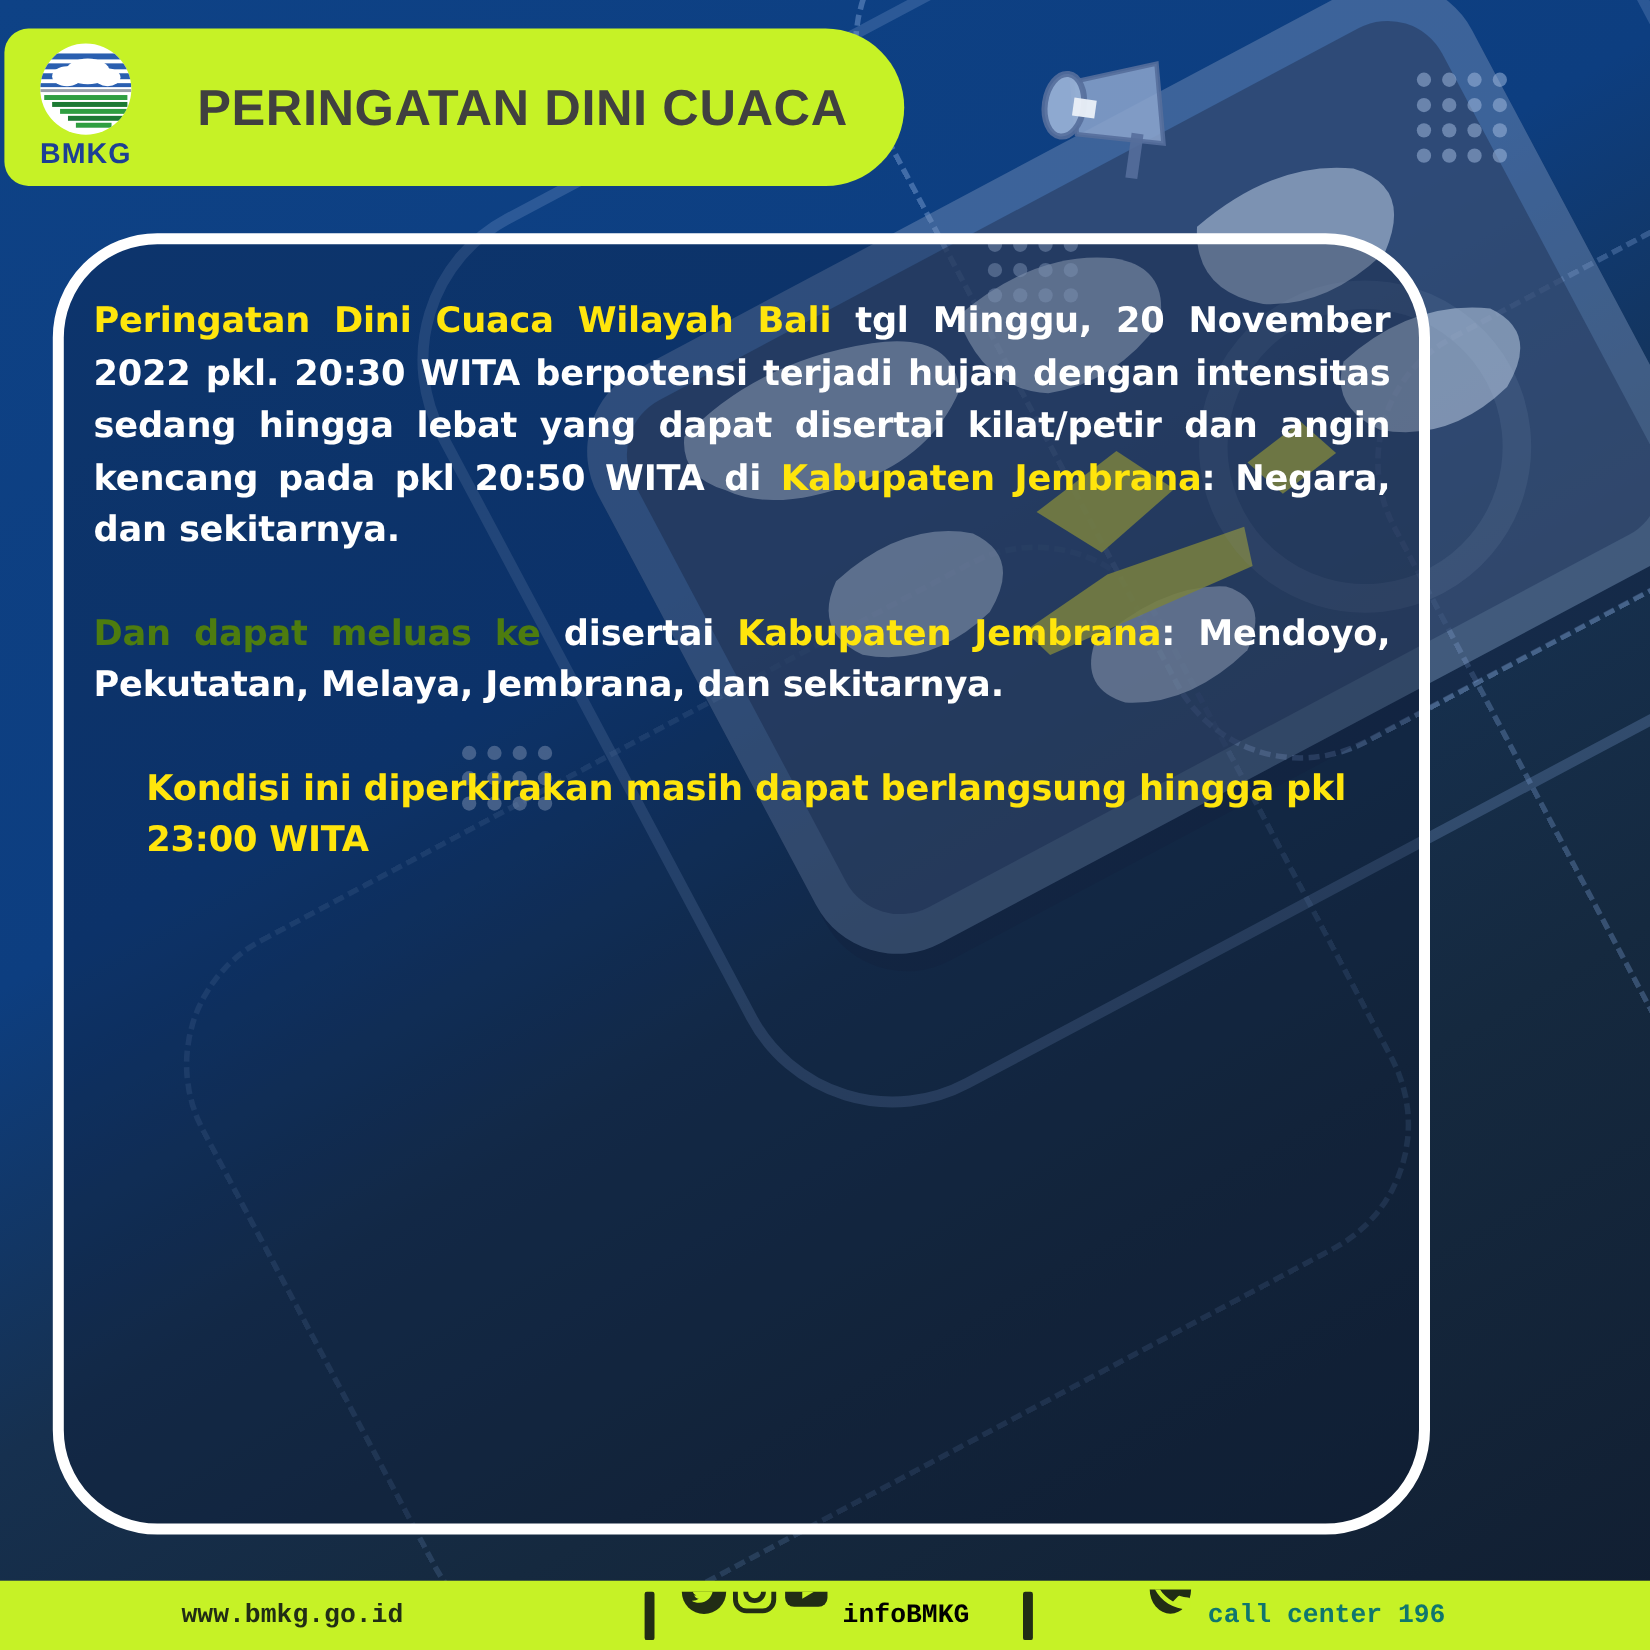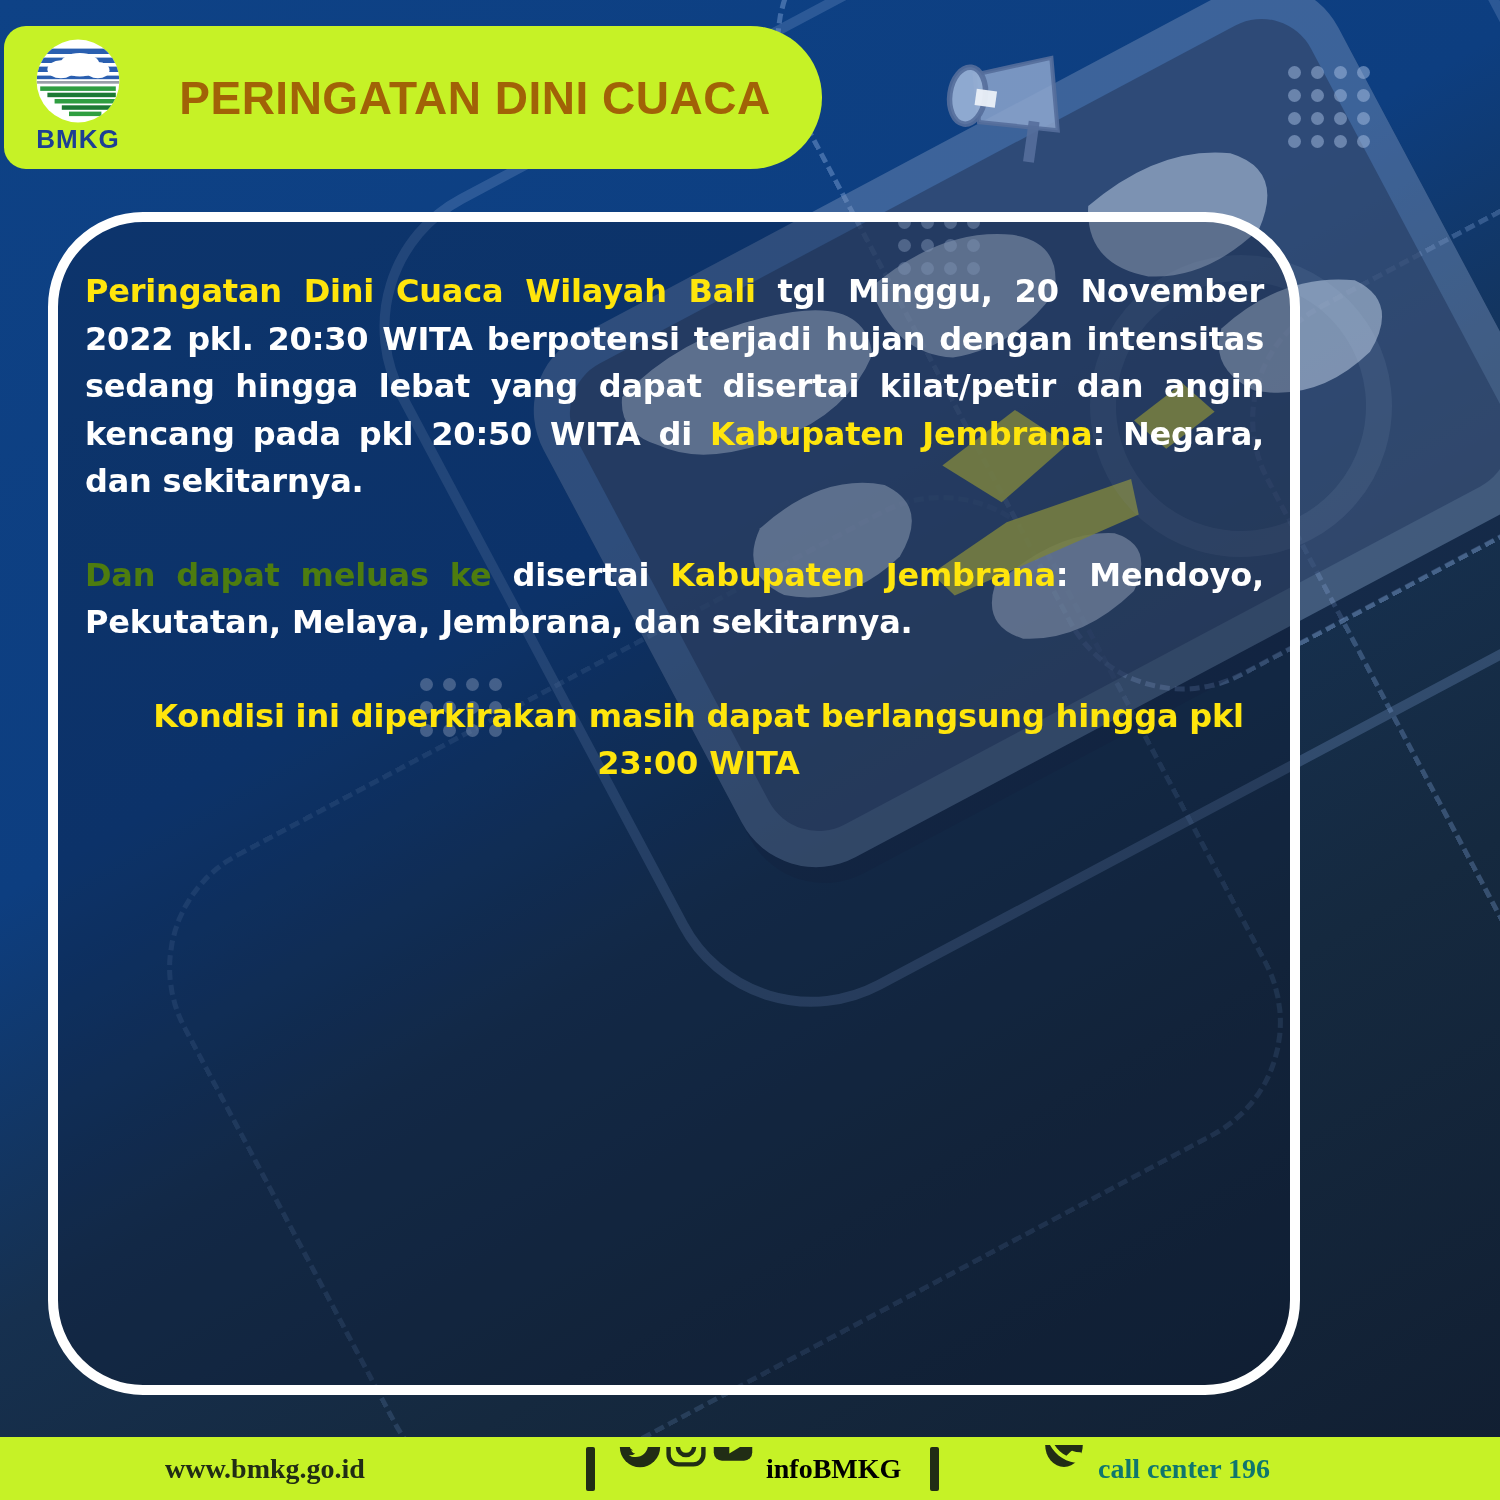--- a/index.html
+++ b/index.html
@@ -39,25 +39,25 @@
   .banner-titles{position:absolute;left:150px;right:26px;top:0;height:100%;display:flex;
     flex-direction:column;justify-content:center;align-items:center;
     font-family:"Liberation Sans",sans-serif;font-weight:700;font-size:46px;line-height:58px;
     letter-spacing:0.5px;}
   
   .card{position:absolute;left:48px;top:212px;width:1252px;height:1183px;box-sizing:border-box;
     border:10px solid #ffffff;border-radius:95px;background:rgba(9,22,45,0.28);
     padding:46px 26px 0 27px;}
   .card p{margin:0 0 46px 0;font-size:32px;line-height:47.5px;font-weight:700;
     text-align:justify;letter-spacing:-0.2px;}
-  .card p.no-justify{text-align:center;margin-left:48px;}
+  .card p.no-justify{text-align:left;margin-left:48px;}
   
   .footer{position:absolute;left:0;bottom:0;width:1500px;height:63px;}
   .footer *{position:absolute;top:50%;transform:translateY(-50%);}
-  .f-text{font-family:Liberation Serif, serif;font-weight:700;font-size:28px;white-space:nowrap;}
+  .f-text{font-family:Liberation Mono, monospace;font-weight:700;font-size:24px;white-space:nowrap;}
   .f-bar{width:9px;height:44px;border-radius:2px;}
   .f-icon svg{display:block;}
   .f-website{left:165px;}
   .f-bar1{left:586px;}
   .f-twitter{left:618px;}
   .f-instagram{left:664px;}
   .f-youtube{left:710px;}
   .f-handle{left:766px;}
   .f-bar2{left:930px;}
   .f-phone{left:1040px;}
@@ -168,21 +168,21 @@
         <rect x="4" y="50" width="92" height="3" fill="#9aa0a8"></rect>
         <rect x="8" y="56" width="84" height="5" fill="#2f9e41"></rect>
         <rect x="16" y="63" width="76" height="5" fill="#1c7a33"></rect>
         <rect x="24" y="70" width="68" height="5" fill="#2f9e41"></rect>
         <rect x="32" y="77" width="56" height="5" fill="#1c7a33"></rect>
         <rect x="40" y="84" width="36" height="5" fill="#2f9e41"></rect>
       </g>
     </svg>
     <div class="logo-label">BMKG</div>
   </div>
-  <div class="banner-titles" style="color:#a16207;align-items:center;">
+  <div class="banner-titles" style="color:#404040;align-items:center;">
     <div>PERINGATAN DINI CUACA</div>
   </div>
 </div>
 
 <div class="card" style="color:#ffffff;">
   <p>
     <span style="color:#ffe50c;">Peringatan Dini Cuaca Wilayah Bali</span><span> tgl Minggu, 20 November 2022 pkl. 20:30 WITA berpotensi terjadi hujan dengan intensitas sedang hingga lebat yang dapat disertai kilat/petir dan angin kencang pada pkl 20:50 WITA di </span><span style="color:#ffe50c;">Kabupaten Jembrana</span><span>: Negara, dan sekitarnya.</span>
   </p>
   <p>
     <span style="color:#4d7c0f;">Dan dapat meluas ke</span><span> disertai </span><span style="color:#ffe50c;">Kabupaten Jembrana</span><span>: Mendoyo, Pekutatan, Melaya, Jembrana, dan sekitarnya.</span>

